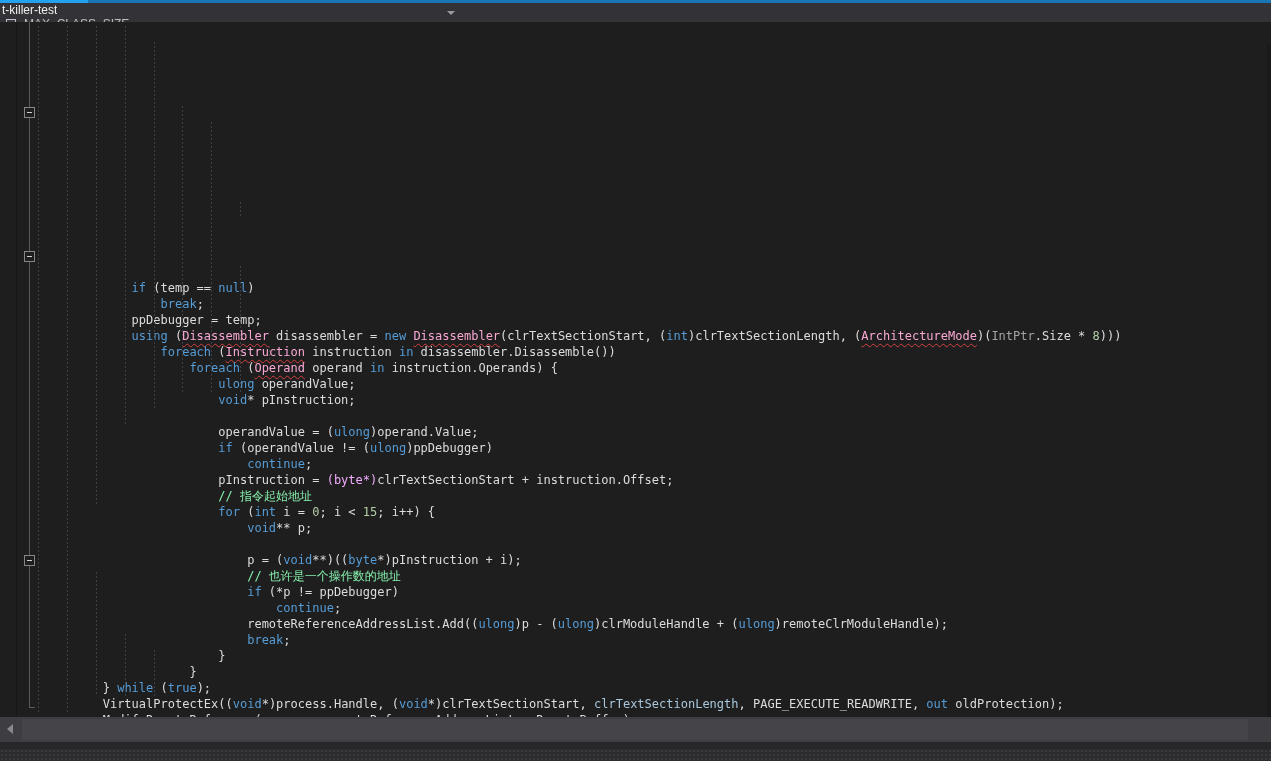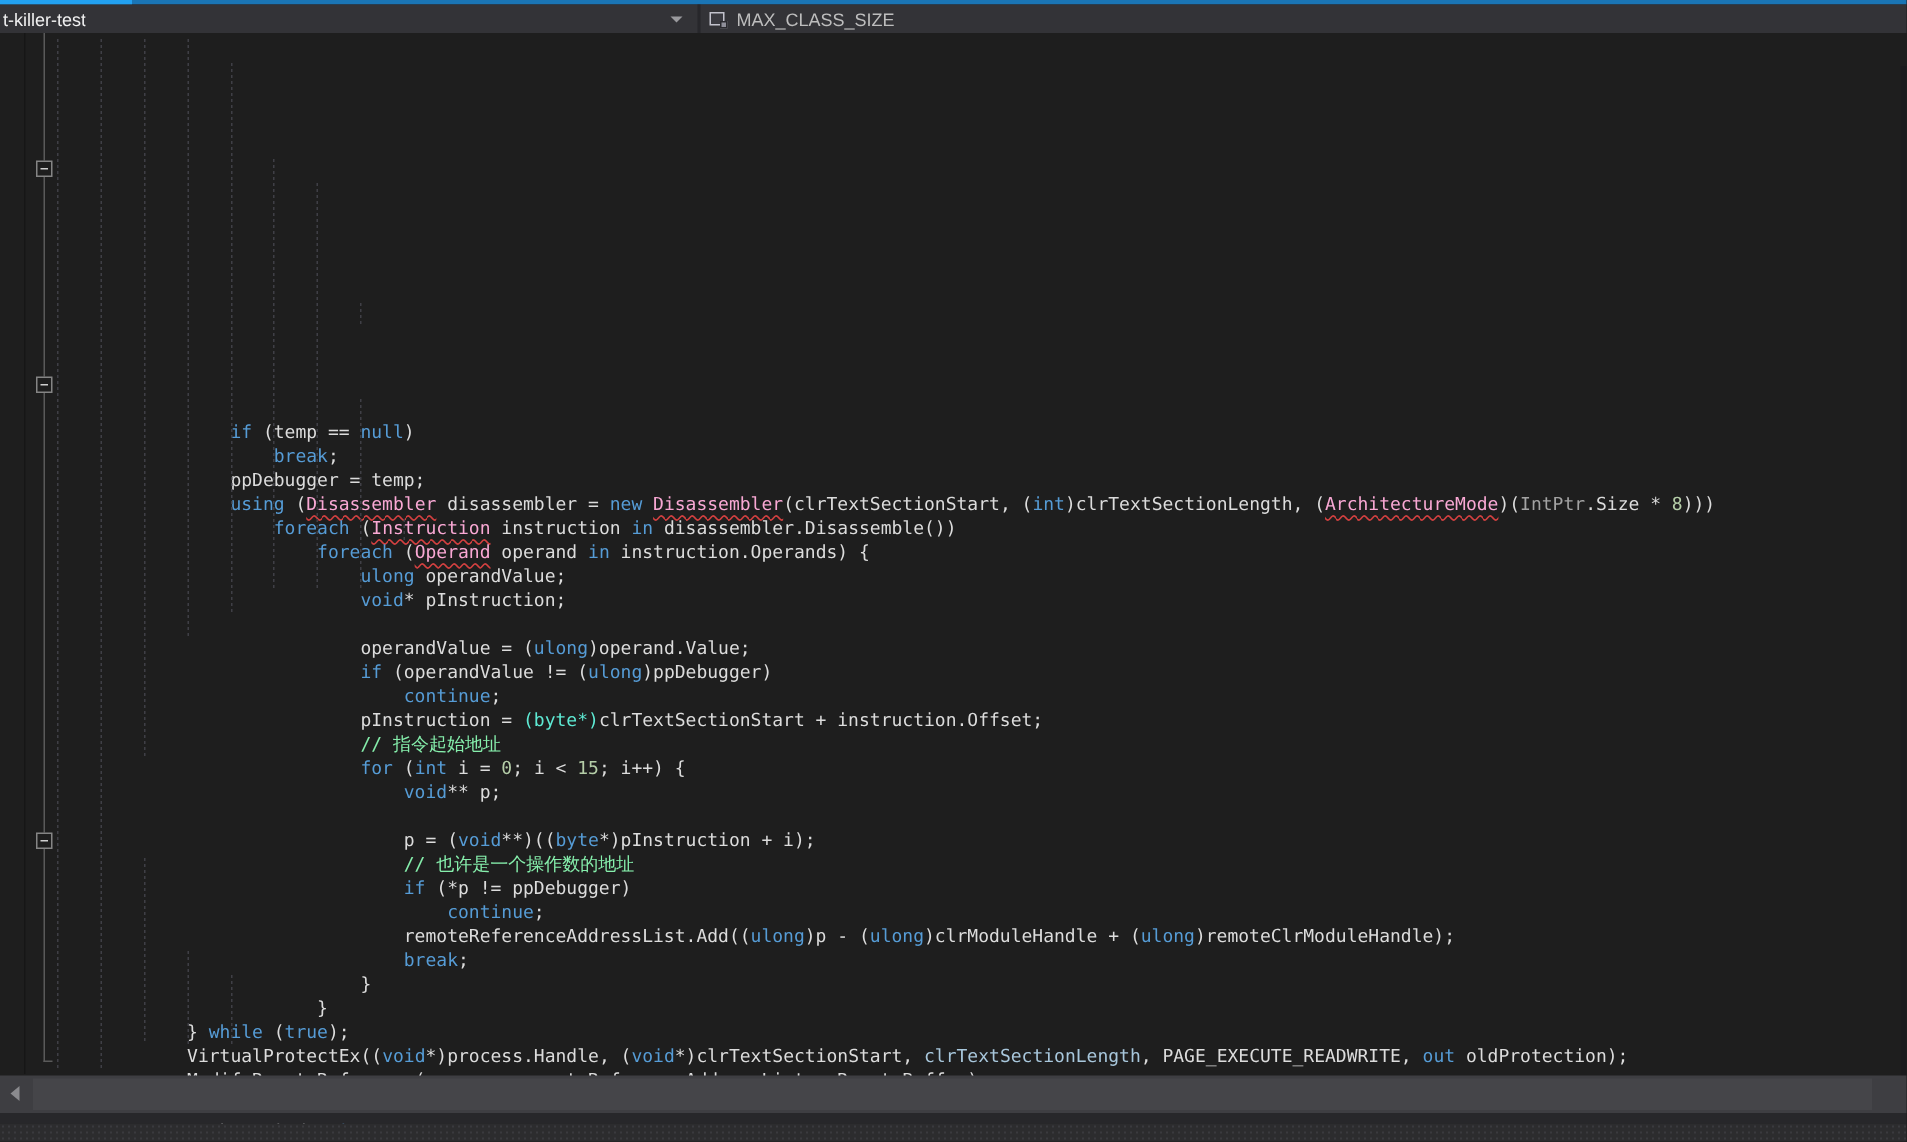--- a/index.html
+++ b/index.html
@@ -6,21 +6,21 @@
   html,body { width:1271px; height:761px; overflow:hidden; background:#1e1e1e;
               font-family:"Liberation Sans", sans-serif; }
 
   
   .top-strip { position:absolute; top:0; left:0; width:1271px; height:3px; background:#1a75b5; }
   .top-strip .bright { position:absolute; left:0; top:0; width:88px; height:3px; background:#22a1f1; }
 
   
   .navbar { position:absolute; top:3px; left:0; width:1271px; height:19px;
             background:#333337; display:flex; align-items:stretch;
-            font-size:12px; color:#bdbdbd; }
+            font-size:12px; color:#bdbdbd;flex-direction:column; }
   .combo { position:relative; display:flex; align-items:center; height:100%; }
   .combo-project { width:465px; padding-left:2px; color:#f0f0f0; }
   .combo-type    { width:510px; padding-left:14px; }
   .combo-member  { flex:1; padding-left:6px; }
   .combo .arrow { position:absolute; right:10px; top:8px; width:0; height:0;
                   border-left:4px solid transparent; border-right:4px solid transparent;
                   border-top:4px solid #9a9a9e; }
   .sep { width:1px; background:#27272b; height:100%; }
   .nav-label { white-space:nowrap; overflow:hidden; }
 
@@ -44,28 +44,28 @@
   .fold-line { position:absolute; left:29px; top:0; width:1px; height:686px; background:#5a5a5a; }
   .fold-corner { position:absolute; left:29px; top:685px; width:6px; height:1px; background:#5a5a5a; }
   .fold-box { position:absolute; left:24px; width:11px; height:11px; background:#1e1e1e;
               border:1px solid #858585; }
   .fold-box .minus { position:absolute; left:2px; top:4px; width:5px; height:1px; background:#cfcfcf; }
 
   
   .code { position:absolute; left:0; top:2px; width:1260px;
           font-family:"DejaVu Sans Mono","Liberation Mono",monospace;
           font-size:12px; line-height:16px; white-space:pre; }
-  .line { height:16px; padding-left:38px; }
+  .line { height:16px; padding-left:16px; }
 
   .p  { color:#dcdcdc; }
   .k  { color:#569cd6; }
   .n  { color:#b5cea8; }
   .t  { color:#a3a3a3; }
   .c  { color:#86efac; }
-  .d  { color:#5eead4;text-align:right; }
+  .d  { color:#f0abfc;text-align:right; }
   .e  { color:#f9a8d4; text-decoration:underline; text-decoration-style:wavy;
         text-decoration-color:#d44040; text-decoration-thickness:1px; text-underline-offset:3px; }
   .l  { color:#a8c7dc; text-underline-offset:2px; cursor:pointer; }
 
   
   .guide { position:absolute; width:1px;
            background:repeating-linear-gradient(180deg,#3f3f46 0 2px,transparent 2px 4px); }
 
   
   .v-scroll { position:absolute; right:0; top:22px; width:4px; height:739px; background:#1a1a1d; }

